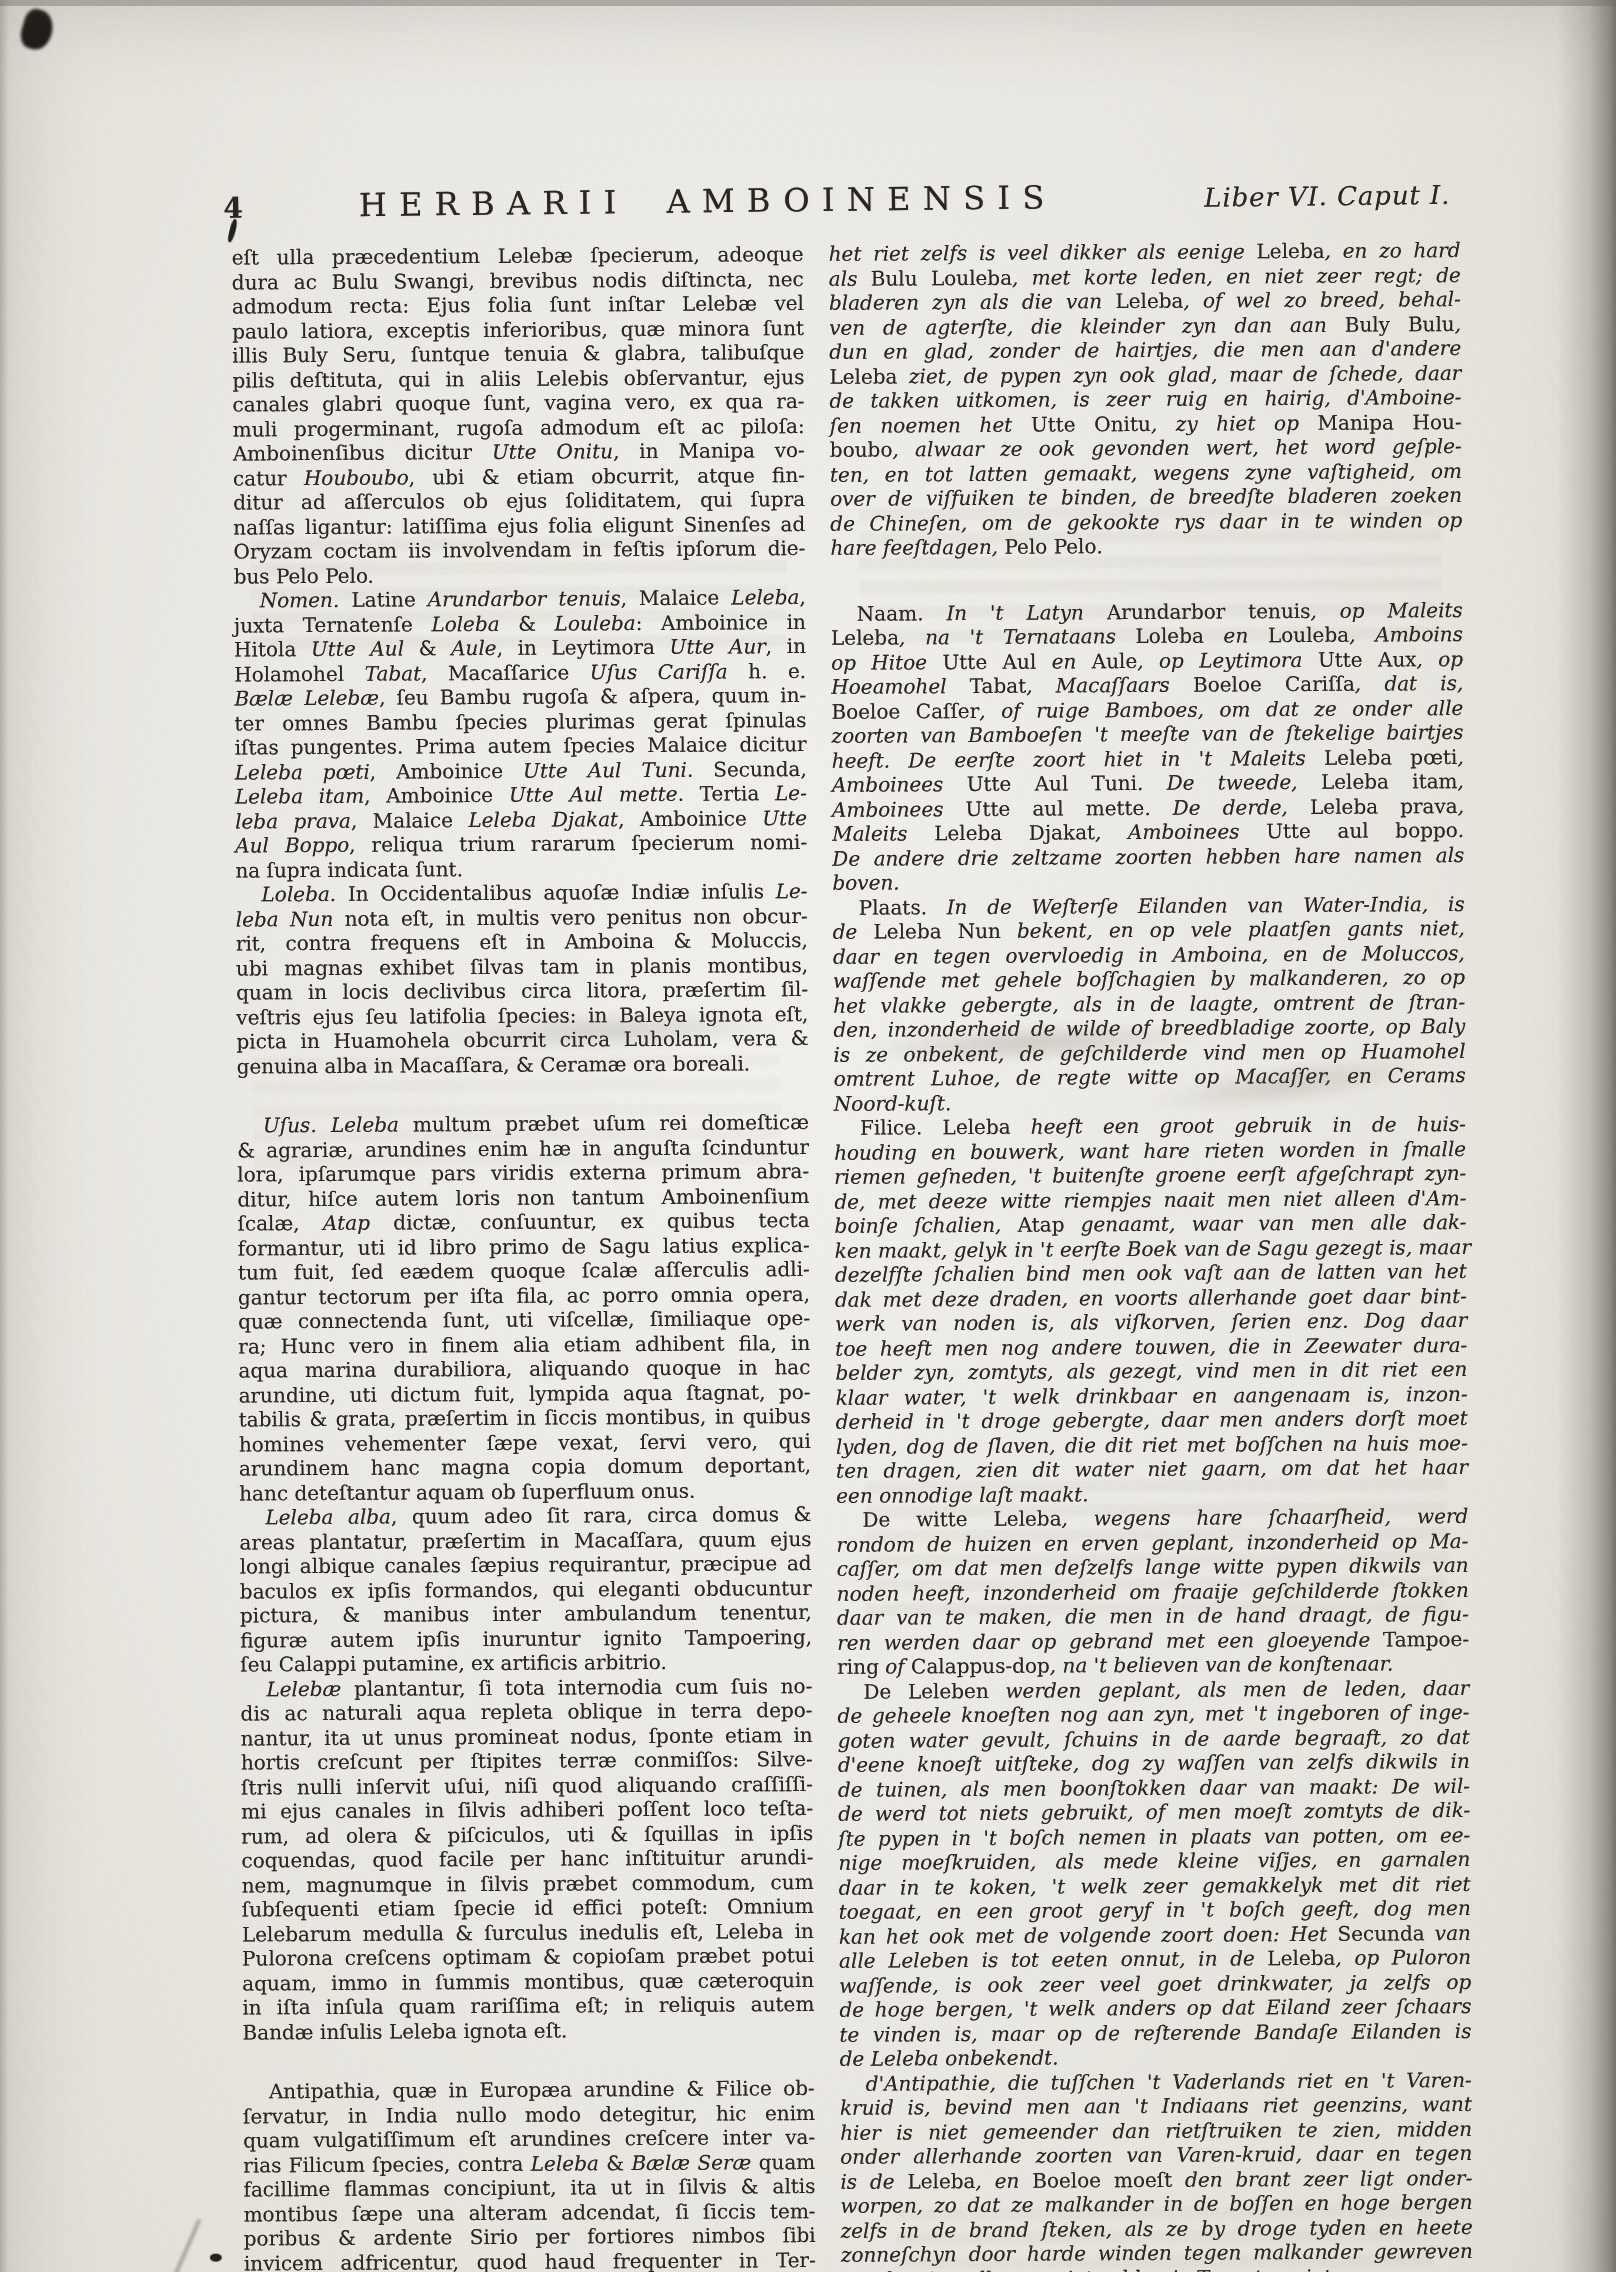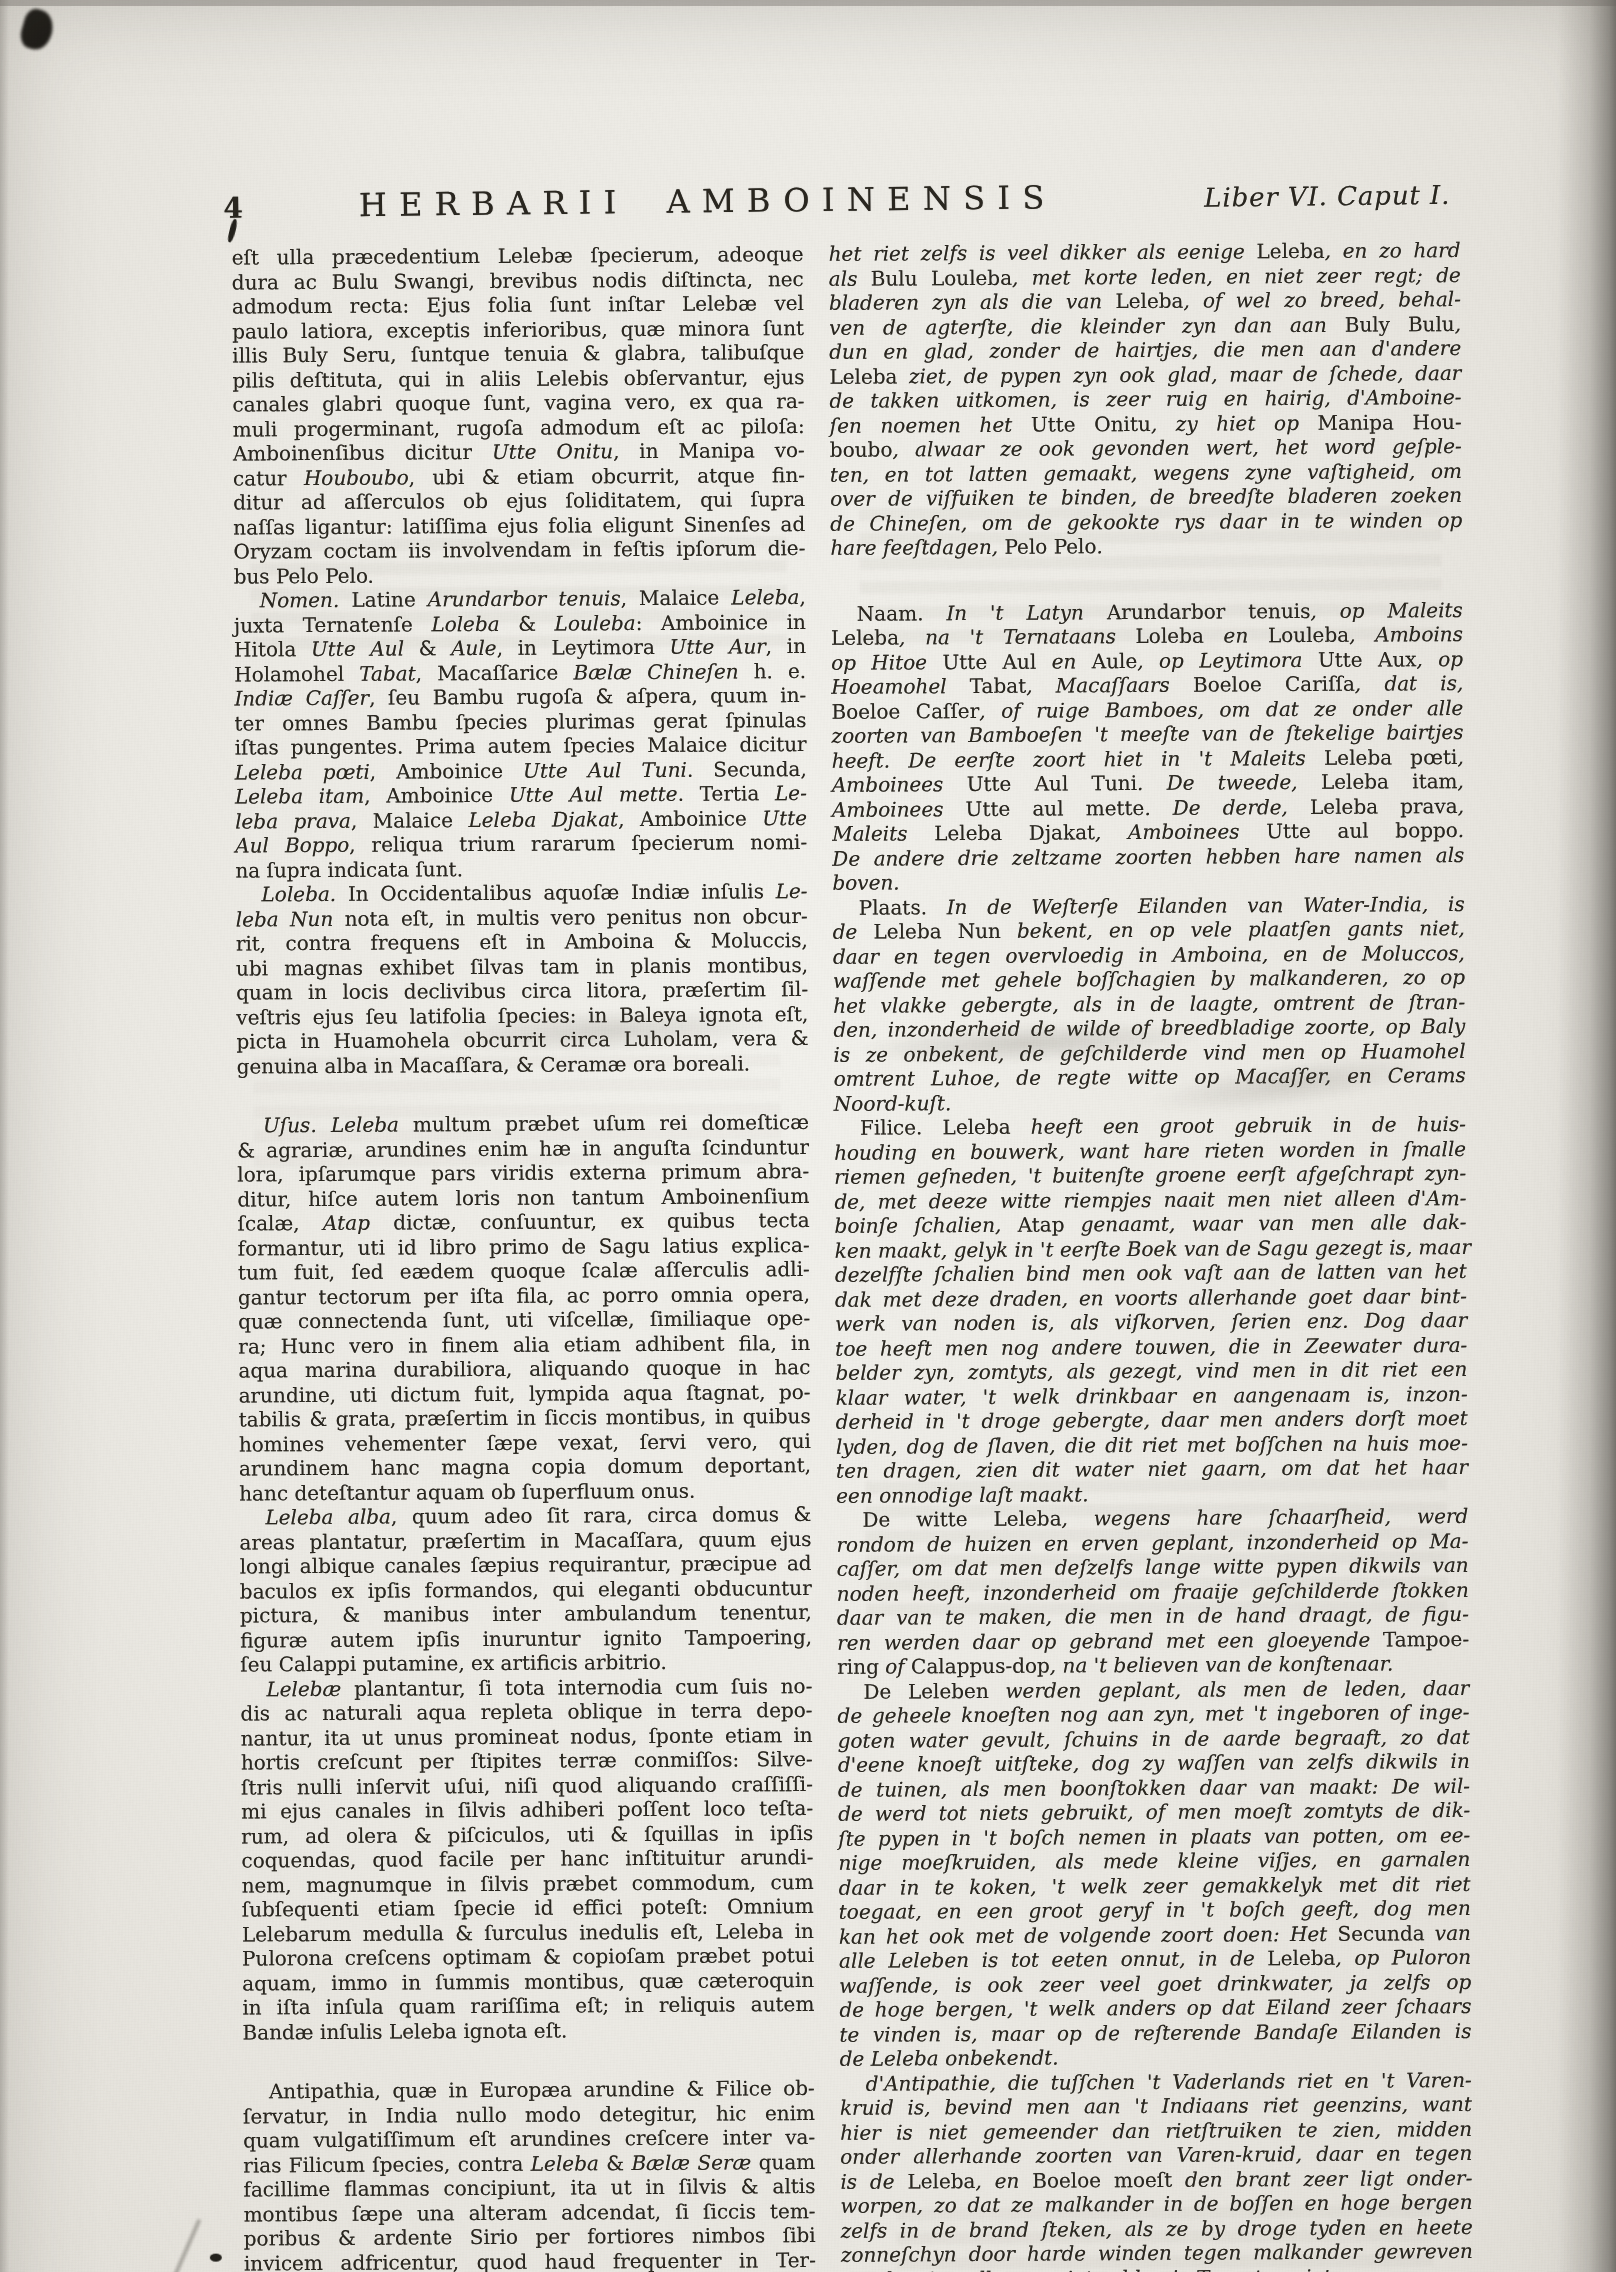--- a/index.html
+++ b/index.html
@@ -83,22 +83,22 @@
           <div class="line">catur <span class="alt">Houboubo</span>, ubi &amp; etiam obcurrit, atque fin-</div>
           <div class="line">ditur ad aſſerculos ob ejus ſoliditatem, qui ſupra</div>
           <div class="line">naſſas ligantur: latiſſima ejus folia eligunt Sinenſes ad</div>
           <div class="line">Oryzam coctam iis involvendam in feſtis ipſorum die-</div>
           <div class="line last">bus Pelo Pelo.</div>
         </div>
         <div class="para">
           <div class="line ind"><span class="alt">Nomen.</span> Latine <span class="alt">Arundarbor tenuis</span>, Malaice <span class="alt">Leleba</span>,</div>
           <div class="line">juxta Ternatenſe <span class="alt">Loleba</span> &amp; <span class="alt">Louleba</span>: Amboinice in</div>
           <div class="line">Hitola <span class="alt">Utte Aul</span> &amp; <span class="alt">Aule</span>, in Leytimora <span class="alt">Utte Aur</span>, in</div>
-          <div class="line">Holamohel <span class="alt">Tabat</span>, Macaſſarice <span class="alt">Bælæ Chineſen</span> h. e.</div>
-          <div class="line"><span class="alt">Indiæ Caſſer</span>, ſeu Bambu rugoſa &amp; aſpera, quum in-</div>
+          <div class="line">Holamohel <span class="alt">Tabat</span>, Macaſſarice <span class="alt">Uſus Cariſſa</span> h. e.</div>
+          <div class="line"><span class="alt">Bælæ Lelebæ</span>, ſeu Bambu rugoſa &amp; aſpera, quum in-</div>
           <div class="line">ter omnes Bambu ſpecies plurimas gerat ſpinulas</div>
           <div class="line">iſtas pungentes. Prima autem ſpecies Malaice dicitur</div>
           <div class="line"><span class="alt">Leleba pœti</span>, Amboinice <span class="alt">Utte Aul Tuni</span>. Secunda,</div>
           <div class="line"><span class="alt">Leleba itam</span>, Amboinice <span class="alt">Utte Aul mette</span>. Tertia <span class="alt">Le-</span></div>
           <div class="line"><span class="alt">leba prava</span>, Malaice <span class="alt">Leleba Djakat</span>, Amboinice <span class="alt">Utte</span></div>
           <div class="line"><span class="alt">Aul Boppo</span>, reliqua trium rararum ſpecierum nomi-</div>
           <div class="line last">na ſupra indicata ſunt.</div>
         </div>
         <div class="para">
           <div class="line ind"><span class="alt">Loleba.</span> In Occidentalibus aquoſæ Indiæ inſulis <span class="alt">Le-</span></div>

